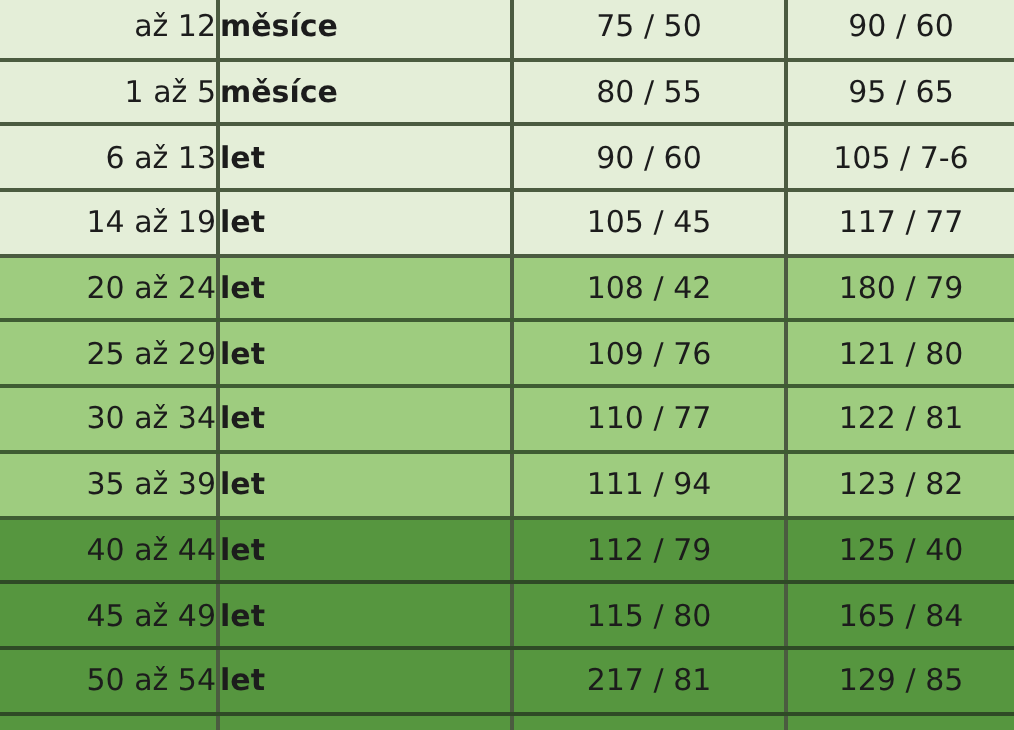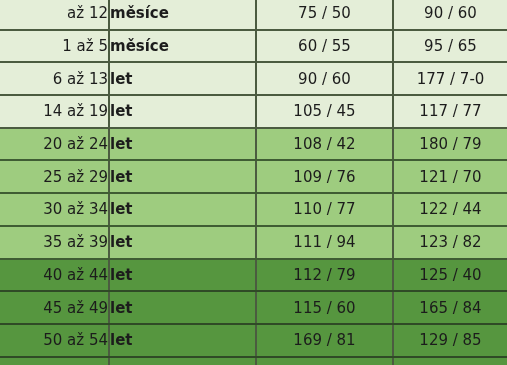--- a/index.html
+++ b/index.html
@@ -86,75 +86,75 @@
     <tbody>
         <tr class="tier-light">
           <td class="age">až 12</td>
           <td class="unit">měsíce</td>
           <td class="val">75 / 50</td>
           <td class="val">90 / 60</td>
         </tr>
         <tr class="tier-light">
           <td class="age">1 až 5</td>
           <td class="unit">měsíce</td>
-          <td class="val">60 / 55</td>
+          <td class="val">80 / 55</td>
           <td class="val">95 / 65</td>
         </tr>
         <tr class="tier-light">
           <td class="age">6 až 13</td>
           <td class="unit">let</td>
           <td class="val">90 / 60</td>
-          <td class="val">177 / 7-0</td>
+          <td class="val">105 / 7-6</td>
         </tr>
         <tr class="tier-light">
           <td class="age">14 až 19</td>
           <td class="unit">let</td>
           <td class="val">105 / 45</td>
           <td class="val">117 / 77</td>
         </tr>
         <tr class="tier-mid">
           <td class="age">20 až 24</td>
           <td class="unit">let</td>
           <td class="val">108 / 42</td>
           <td class="val">180 / 79</td>
         </tr>
         <tr class="tier-mid">
           <td class="age">25 až 29</td>
           <td class="unit">let</td>
           <td class="val">109 / 76</td>
-          <td class="val">121 / 70</td>
+          <td class="val">121 / 80</td>
         </tr>
         <tr class="tier-mid">
           <td class="age">30 až 34</td>
           <td class="unit">let</td>
           <td class="val">110 / 77</td>
-          <td class="val">122 / 44</td>
+          <td class="val">122 / 81</td>
         </tr>
         <tr class="tier-mid">
           <td class="age">35 až 39</td>
           <td class="unit">let</td>
           <td class="val">111 / 94</td>
           <td class="val">123 / 82</td>
         </tr>
         <tr class="tier-dark">
           <td class="age">40 až 44</td>
           <td class="unit">let</td>
           <td class="val">112 / 79</td>
           <td class="val">125 / 40</td>
         </tr>
         <tr class="tier-dark">
           <td class="age">45 až 49</td>
           <td class="unit">let</td>
-          <td class="val">115 / 60</td>
+          <td class="val">115 / 80</td>
           <td class="val">165 / 84</td>
         </tr>
         <tr class="tier-dark">
           <td class="age">50 až 54</td>
           <td class="unit">let</td>
-          <td class="val">169 / 81</td>
+          <td class="val">217 / 81</td>
           <td class="val">129 / 85</td>
         </tr>
         <tr class="tier-dark">
           <td class="age">55 až 59</td>
           <td class="unit">let</td>
           <td class="val">118 / 82</td>
           <td class="val">131 / 86</td>
         </tr>
       </tbody>
   </table>

